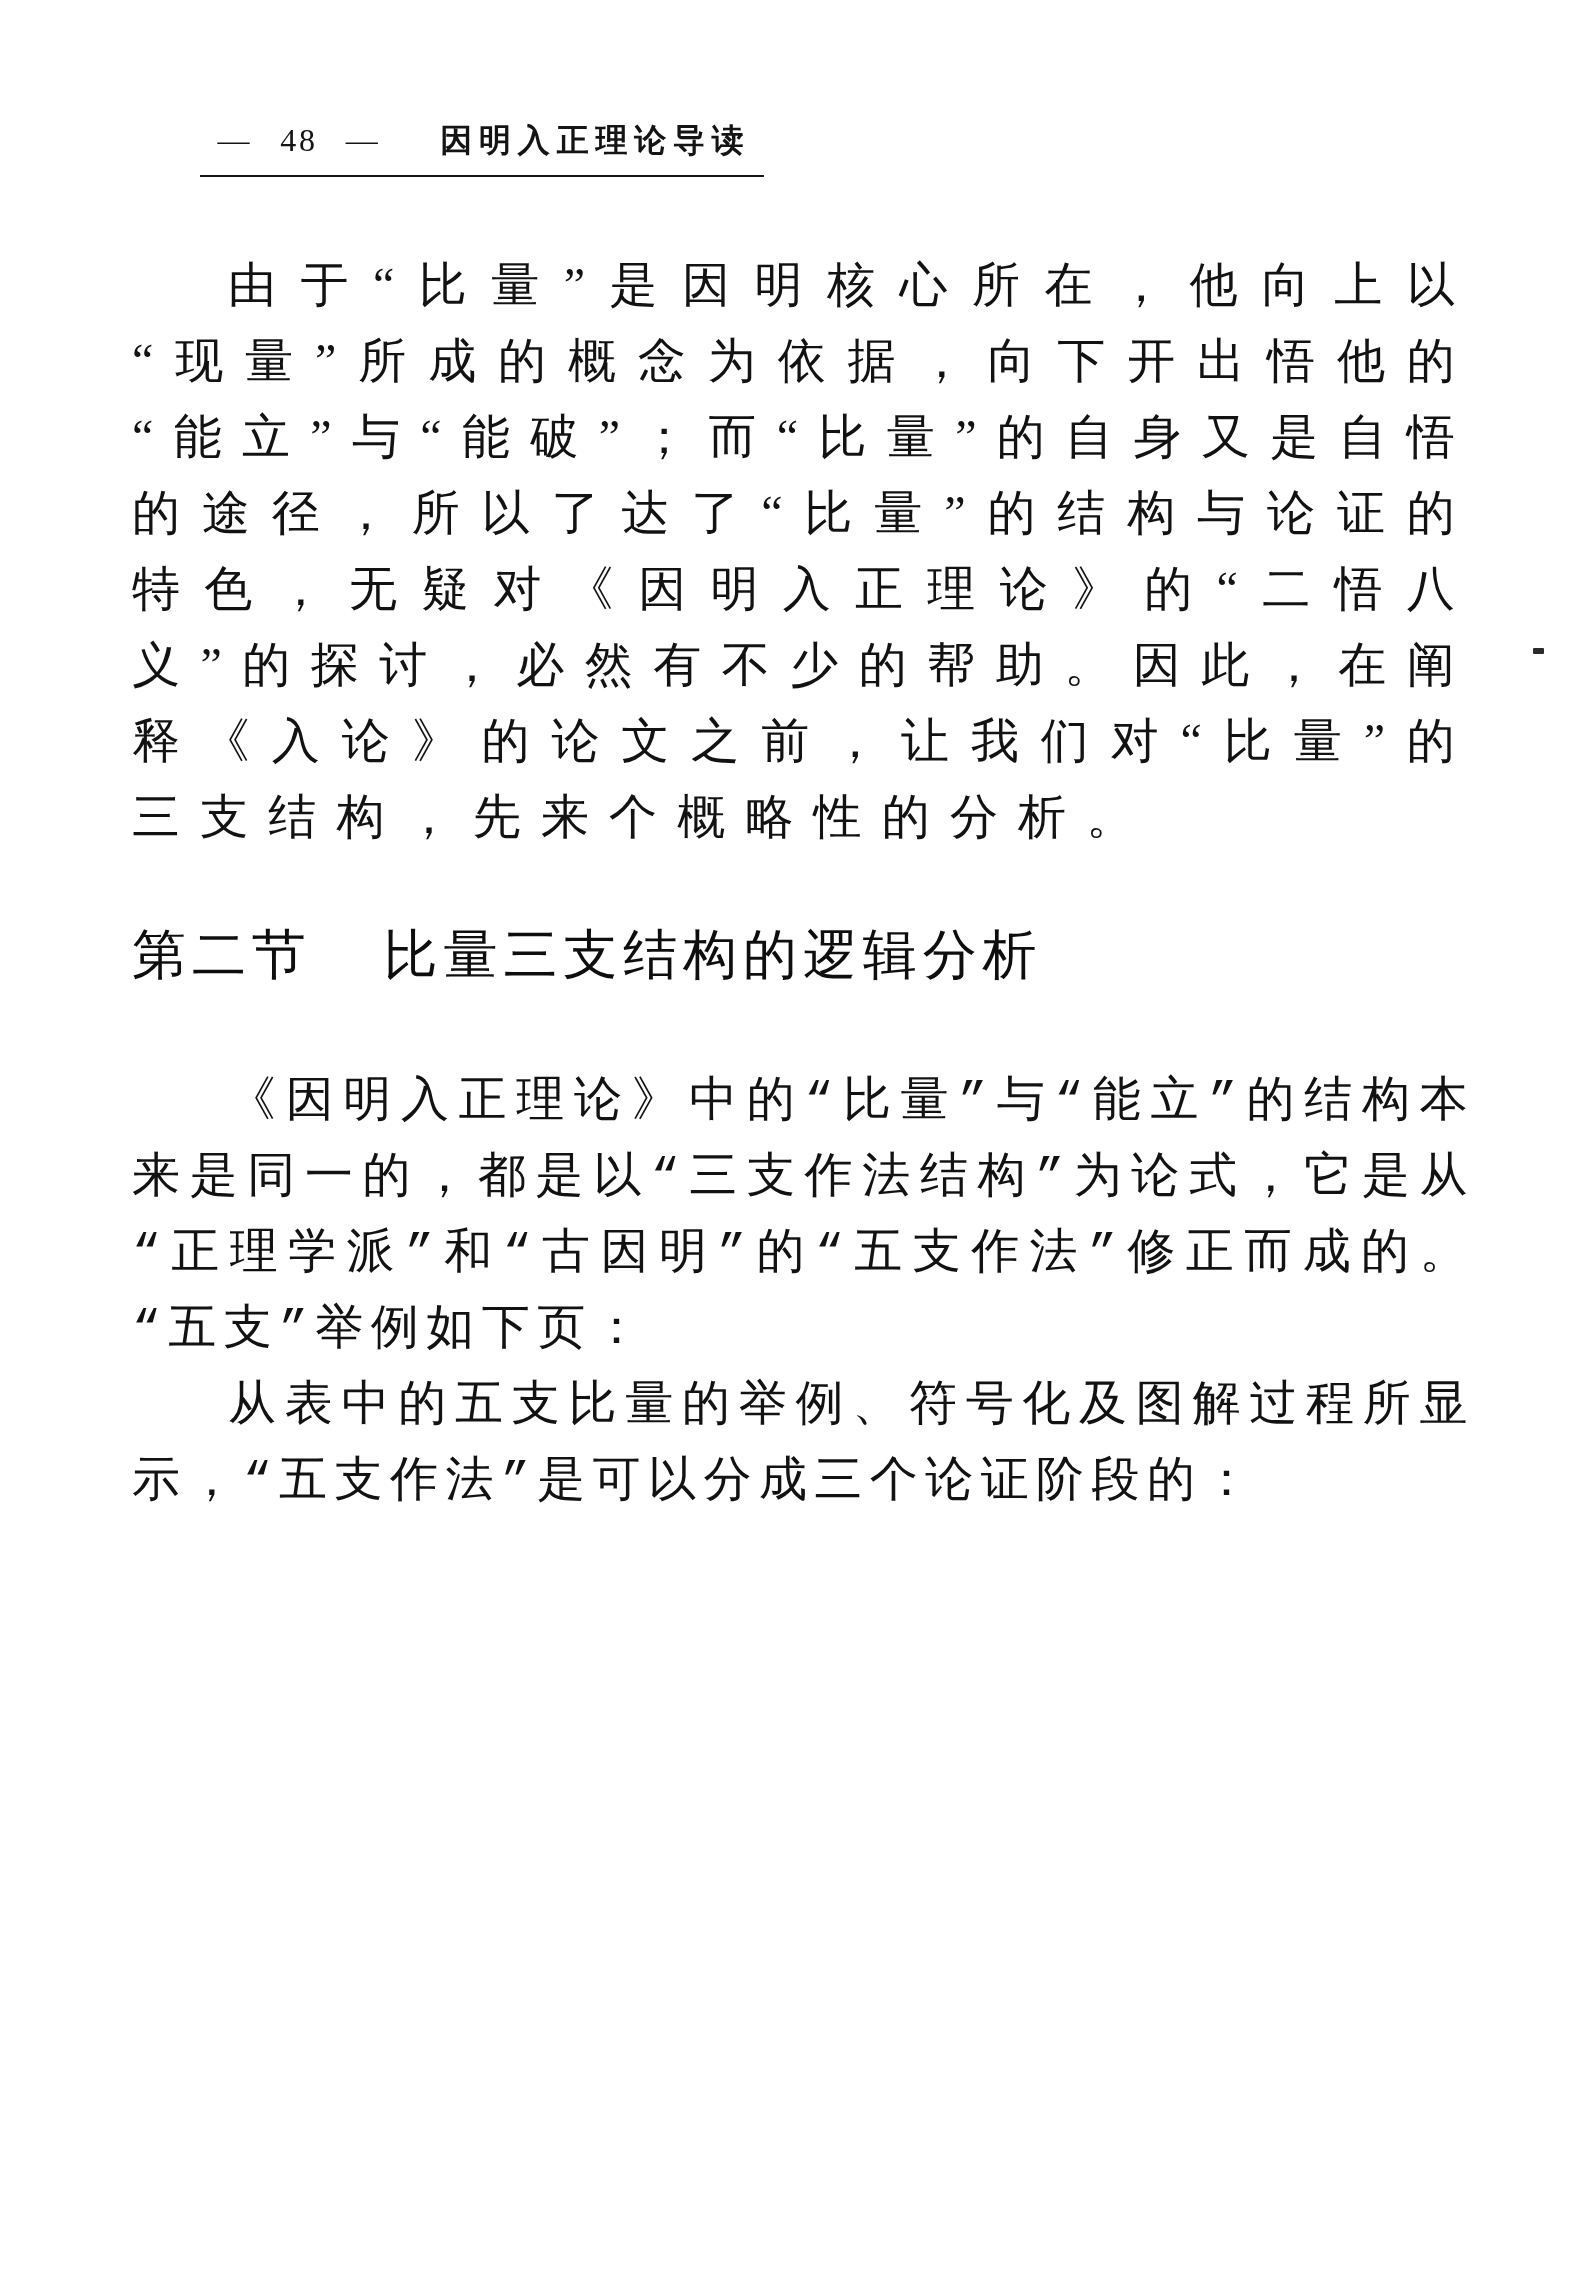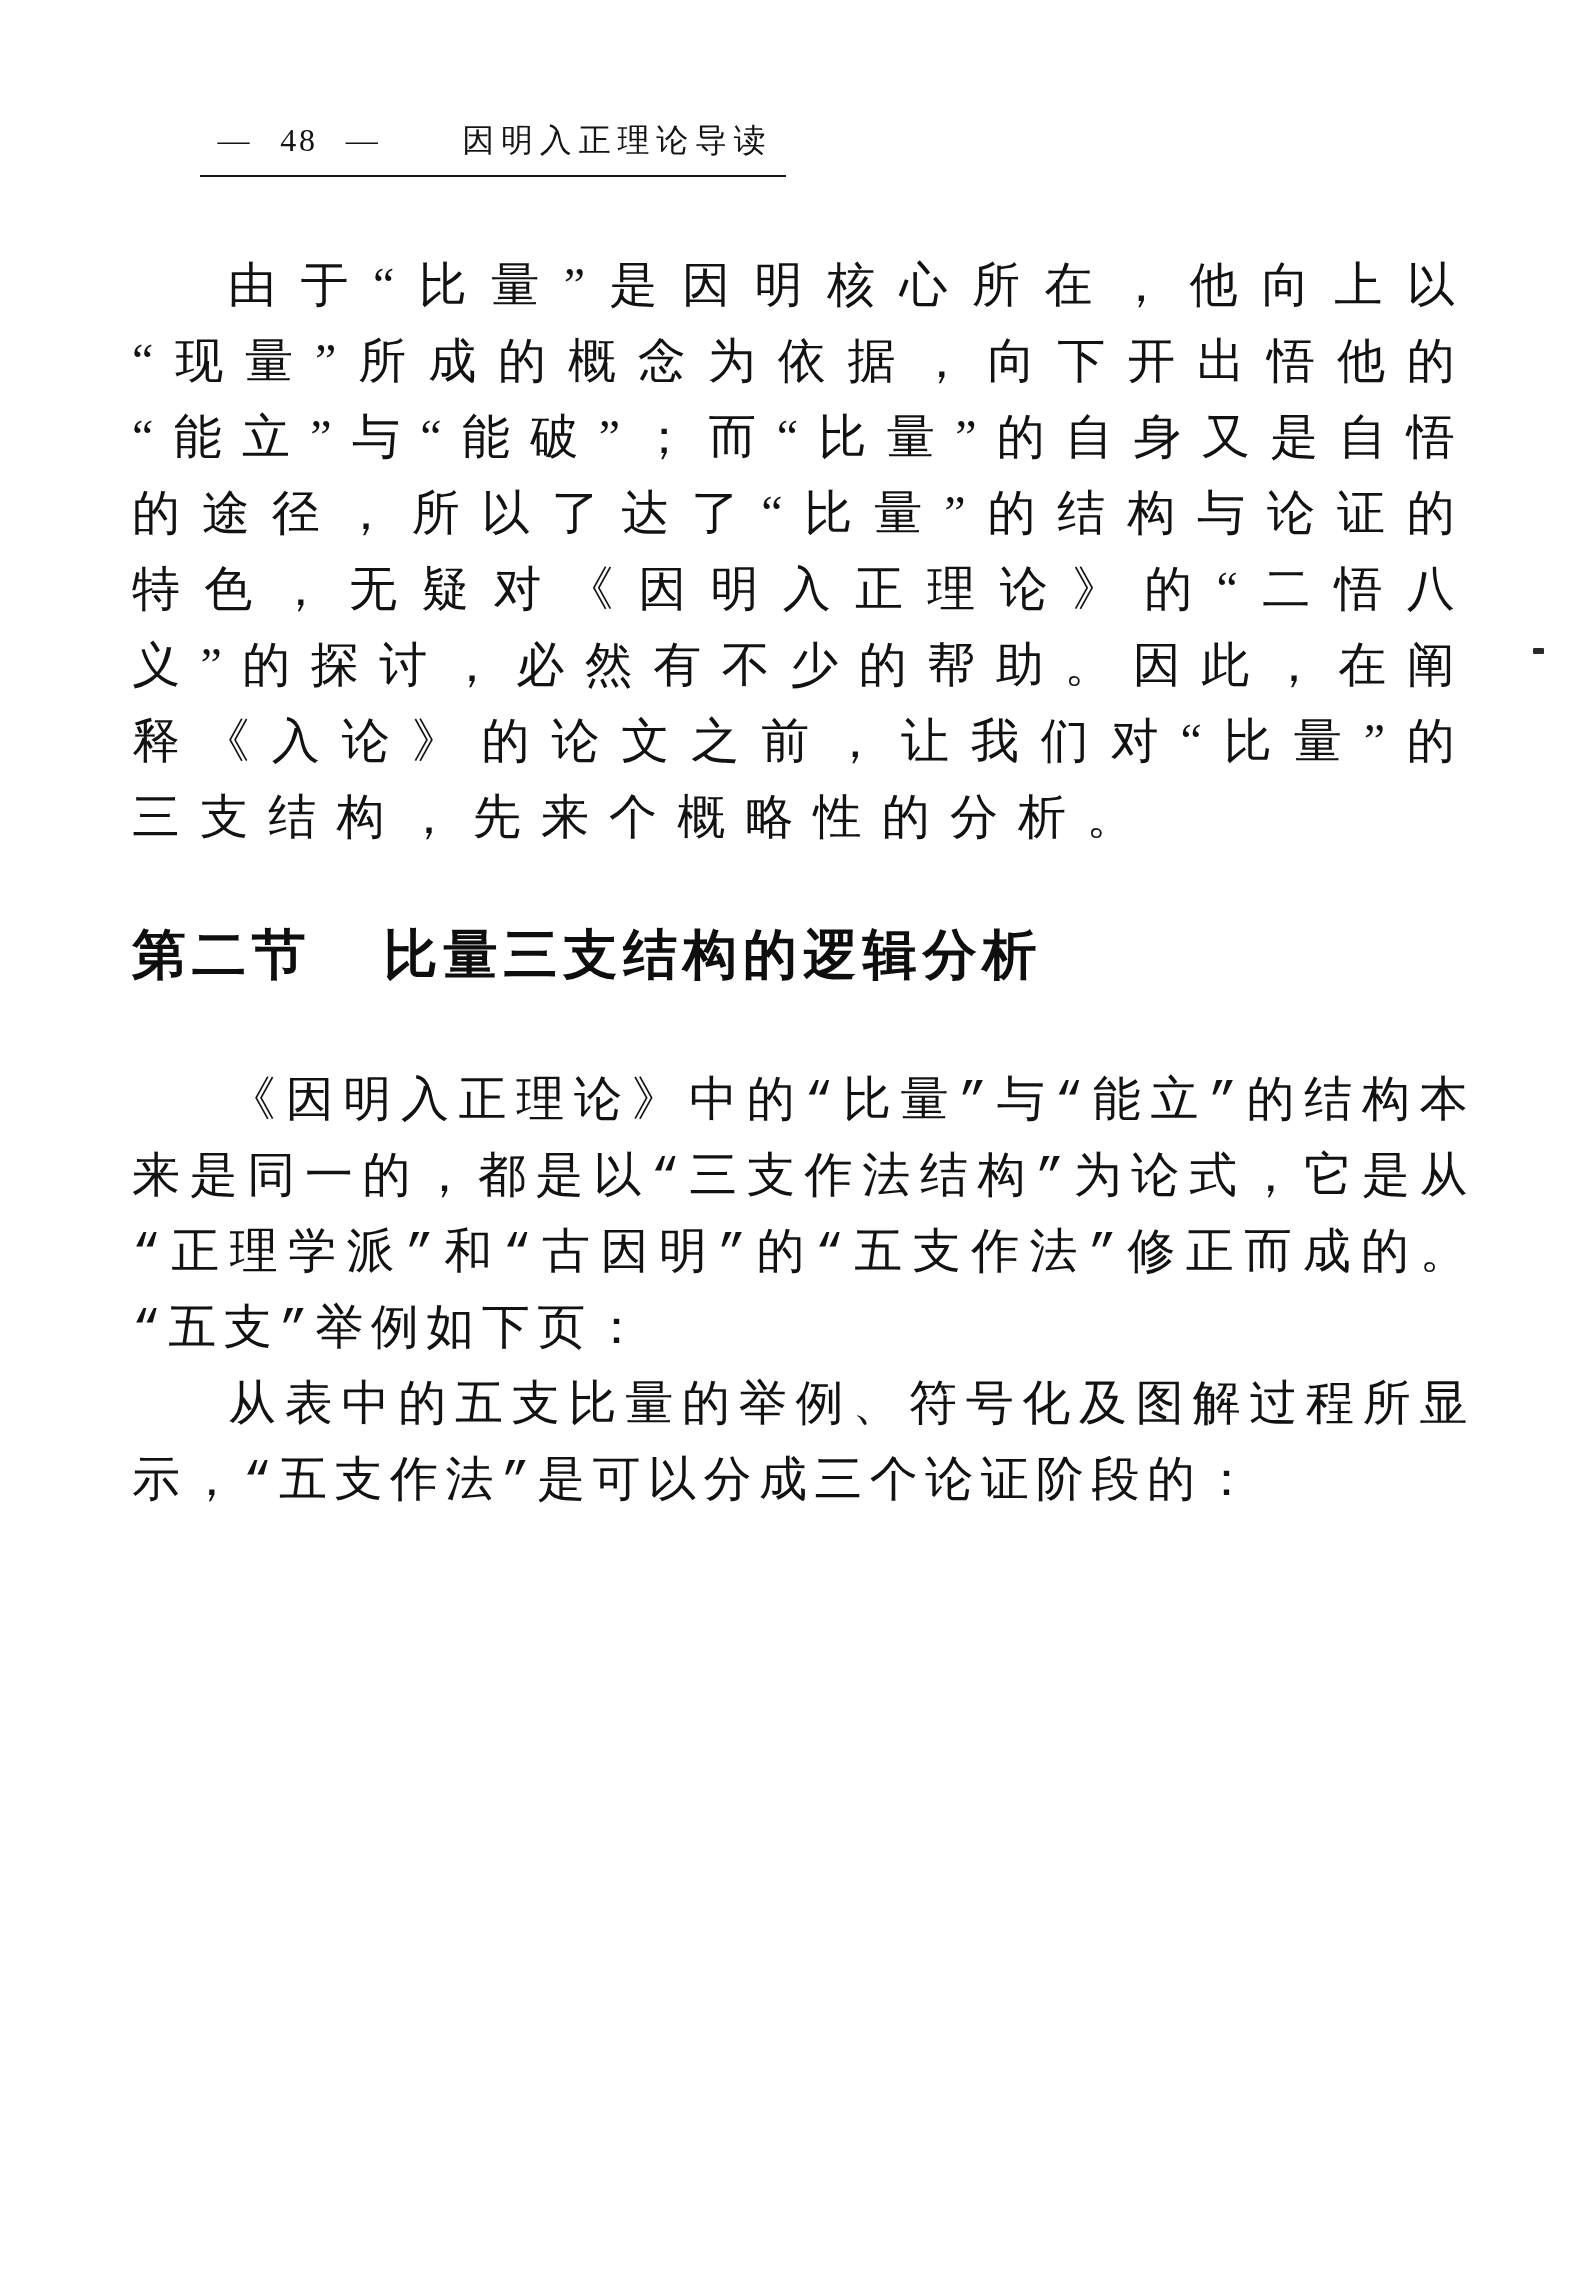--- a/index.html
+++ b/index.html
@@ -29,42 +29,42 @@
     border-bottom: 2.9px solid #161616;
     padding: 0 13.7px 11.7px 3.9px;
     white-space: nowrap;
   }
   .running-head .dash { margin: 0 13.7px; }
   .running-head .pagenum {
     font-family: "Liberation Serif", "DejaVu Serif", serif;
     margin: 0 14px;
   }
   .running-head .booktitle {
-    margin-left: 68px;
+    margin-left: 46px;
     letter-spacing: 6.8px;
-    font-weight: 400;
+    font-weight: 700;
   }
   
   .body-para {
     margin: 0;
     font-size: 48px;
     line-height: 76px;
     text-align: justify;
     text-indent: 2em;
     color: #121212;
   }
   .para-loose  { letter-spacing: 0.42em; }
   .para-normal { letter-spacing: 0.155em; font-family: Liberation Mono, monospace; }
   .first-para  { margin-top: 70px; }
   
   .section-heading {
     margin: 70px 0 80px 0;
     font-size: 54px;
     line-height: 59px;
-    font-weight: bold;
+    font-weight: normal;
     font-family: "Liberation Sans", "DejaVu Sans", sans-serif;
     letter-spacing: 5.9px;
     color: #0e0e0e;
     white-space: nowrap;
   }
   .section-heading .sec-num { margin-right: 51px; }
   
   .speck {
     position: absolute;
     left: 1533px;

